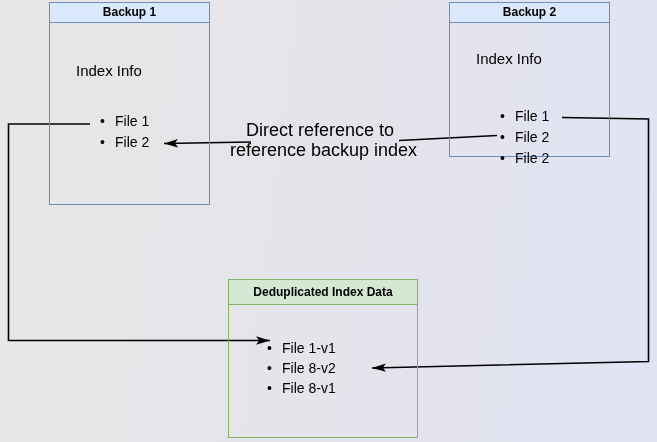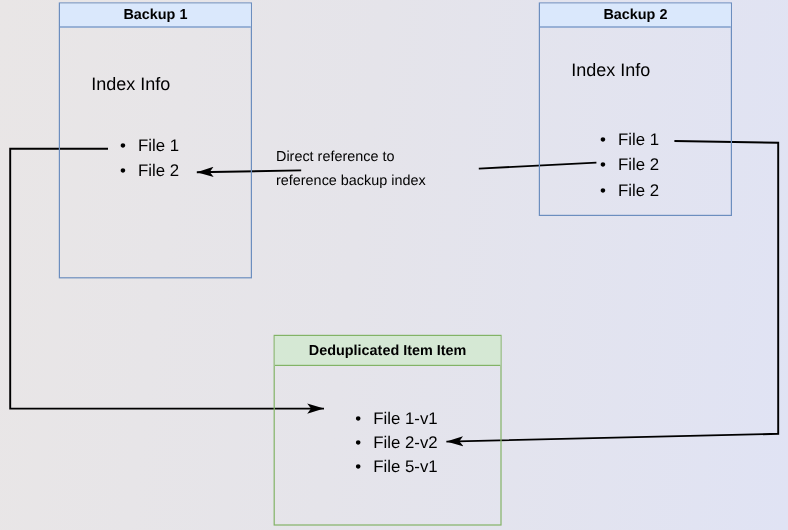--- a/index.html
+++ b/index.html
@@ -19,65 +19,65 @@
   .green .node-header { background:#d5e8d4; border-color:#82b366; height:25px; line-height:24px; }
   .index-info { position:absolute; font-size:15px; line-height:19px; }
   ul.filelist { position:absolute; margin:0; padding:0; list-style:none; font-size:14px; }
   ul.filelist li { line-height:21px; white-space:nowrap; }
   ul.filelist li::before { content:"\2022"; display:inline-block; width:15px; }
   .green ul.filelist li { line-height:20px; }
   .svg-layer { position:absolute; left:0; top:0; }
   .edge-path { stroke:#000000; stroke-width:1.6; fill:none; }
   .edge-label {
     position:absolute; left:230px; top:120px; width:180px;
-    font-size:12px; line-height:20px; text-align:left; white-space:nowrap;
+    font-size:18px; line-height:20px; text-align:center; white-space:nowrap;
   }
 </style>
 </head>
 <body>
 
 <div class="canvas">
 
   <svg class="svg-layer" width="657" height="442" aria-hidden="true">
     <defs>
       <marker id="arrowhead" markerUnits="userSpaceOnUse" markerWidth="15" markerHeight="10" refX="14" refY="4.5" orient="auto">
         <path d="M14,4.5 L0,0.3 L3.2,4.5 L0,8.7 Z" fill="#000000"></path>
       </marker>
     </defs>
     <path class="edge-path" d="M90,124 L8.5,124 L8.5,340.5 L270,340.5" marker-end="url(#arrowhead)"></path>
     <path class="edge-path" d="M562,117.5 L648.5,119 L648.5,361.5 L372,368" marker-end="url(#arrowhead)"></path>
     <path class="edge-path" d="M497,135.5 L399,140.5"></path>
     <path class="edge-path" d="M251,142 L164,143.5" marker-end="url(#arrowhead)"></path>
   </svg>
 
-  <div class="node blue" style="left:49px; top:2px; width:161px; height:230px;">
+  <div class="node blue" style="left:49px; top:2px; width:161px; height:203px;">
     <div class="node-header">Backup 1</div>
     <div class="index-info" style="left:26px; top:58px;">Index Info</div>
     <ul class="filelist" style="left:50px; top:108px;">
       <li>File 1</li>
       <li>File 2</li>
     </ul>
   </div>
 
-  <div class="node blue" style="left:449px; top:2px; width:161px; height:178px;">
+  <div class="node blue" style="left:449px; top:2px; width:161px; height:155px;">
     <div class="node-header">Backup 2</div>
     <div class="index-info" style="left:26px; top:46px;">Index Info</div>
     <ul class="filelist" style="left:50px; top:103px;">
       <li>File 1</li>
       <li>File 2</li>
       <li>File 2</li>
     </ul>
   </div>
 
   <div class="node green" style="left:228px; top:279px; width:190px; height:159px;">
-    <div class="node-header">Deduplicated Item Item</div>
-    <ul class="filelist" style="left:67px; top:58px;">
+    <div class="node-header">Deduplicated Index Data</div>
+    <ul class="filelist" style="left:38px; top:58px;">
       <li>File 1-v1</li>
-      <li>File 2-v2</li>
-      <li>File 5-v1</li>
+      <li>File 8-v2</li>
+      <li>File 8-v1</li>
     </ul>
   </div>
 
   <div class="edge-label">
     <div>Direct reference to</div>
     <div>reference backup index</div>
   </div>
 
 </div>
 

